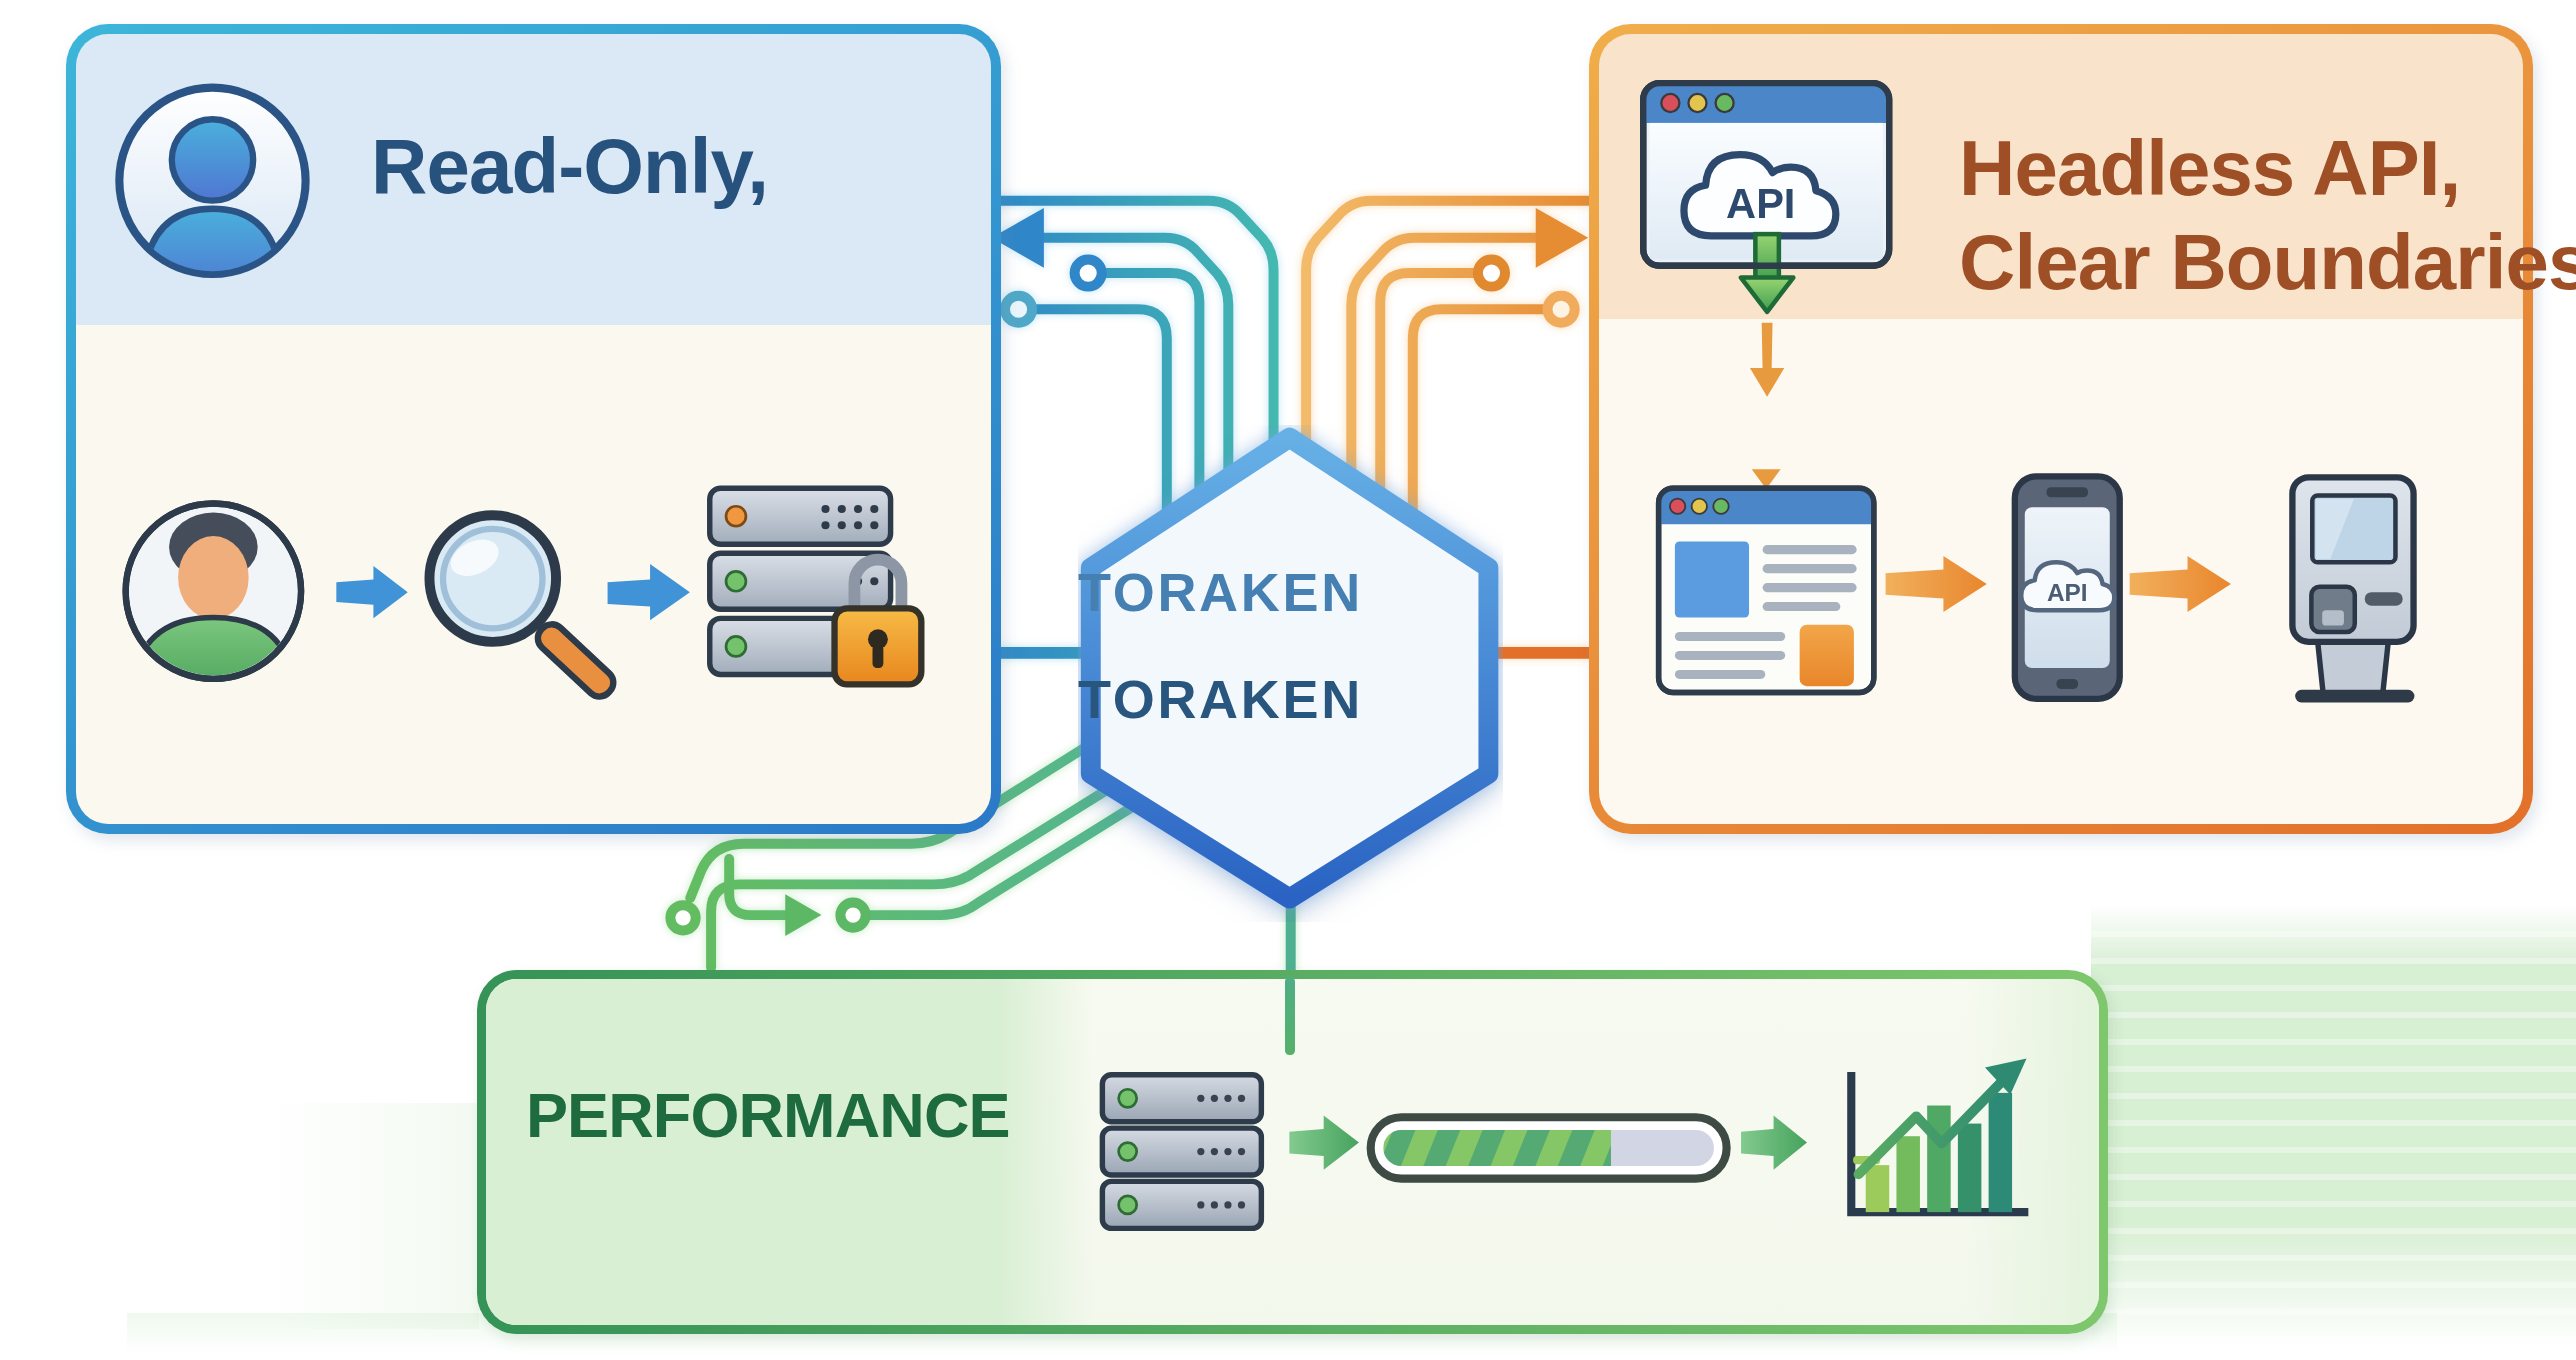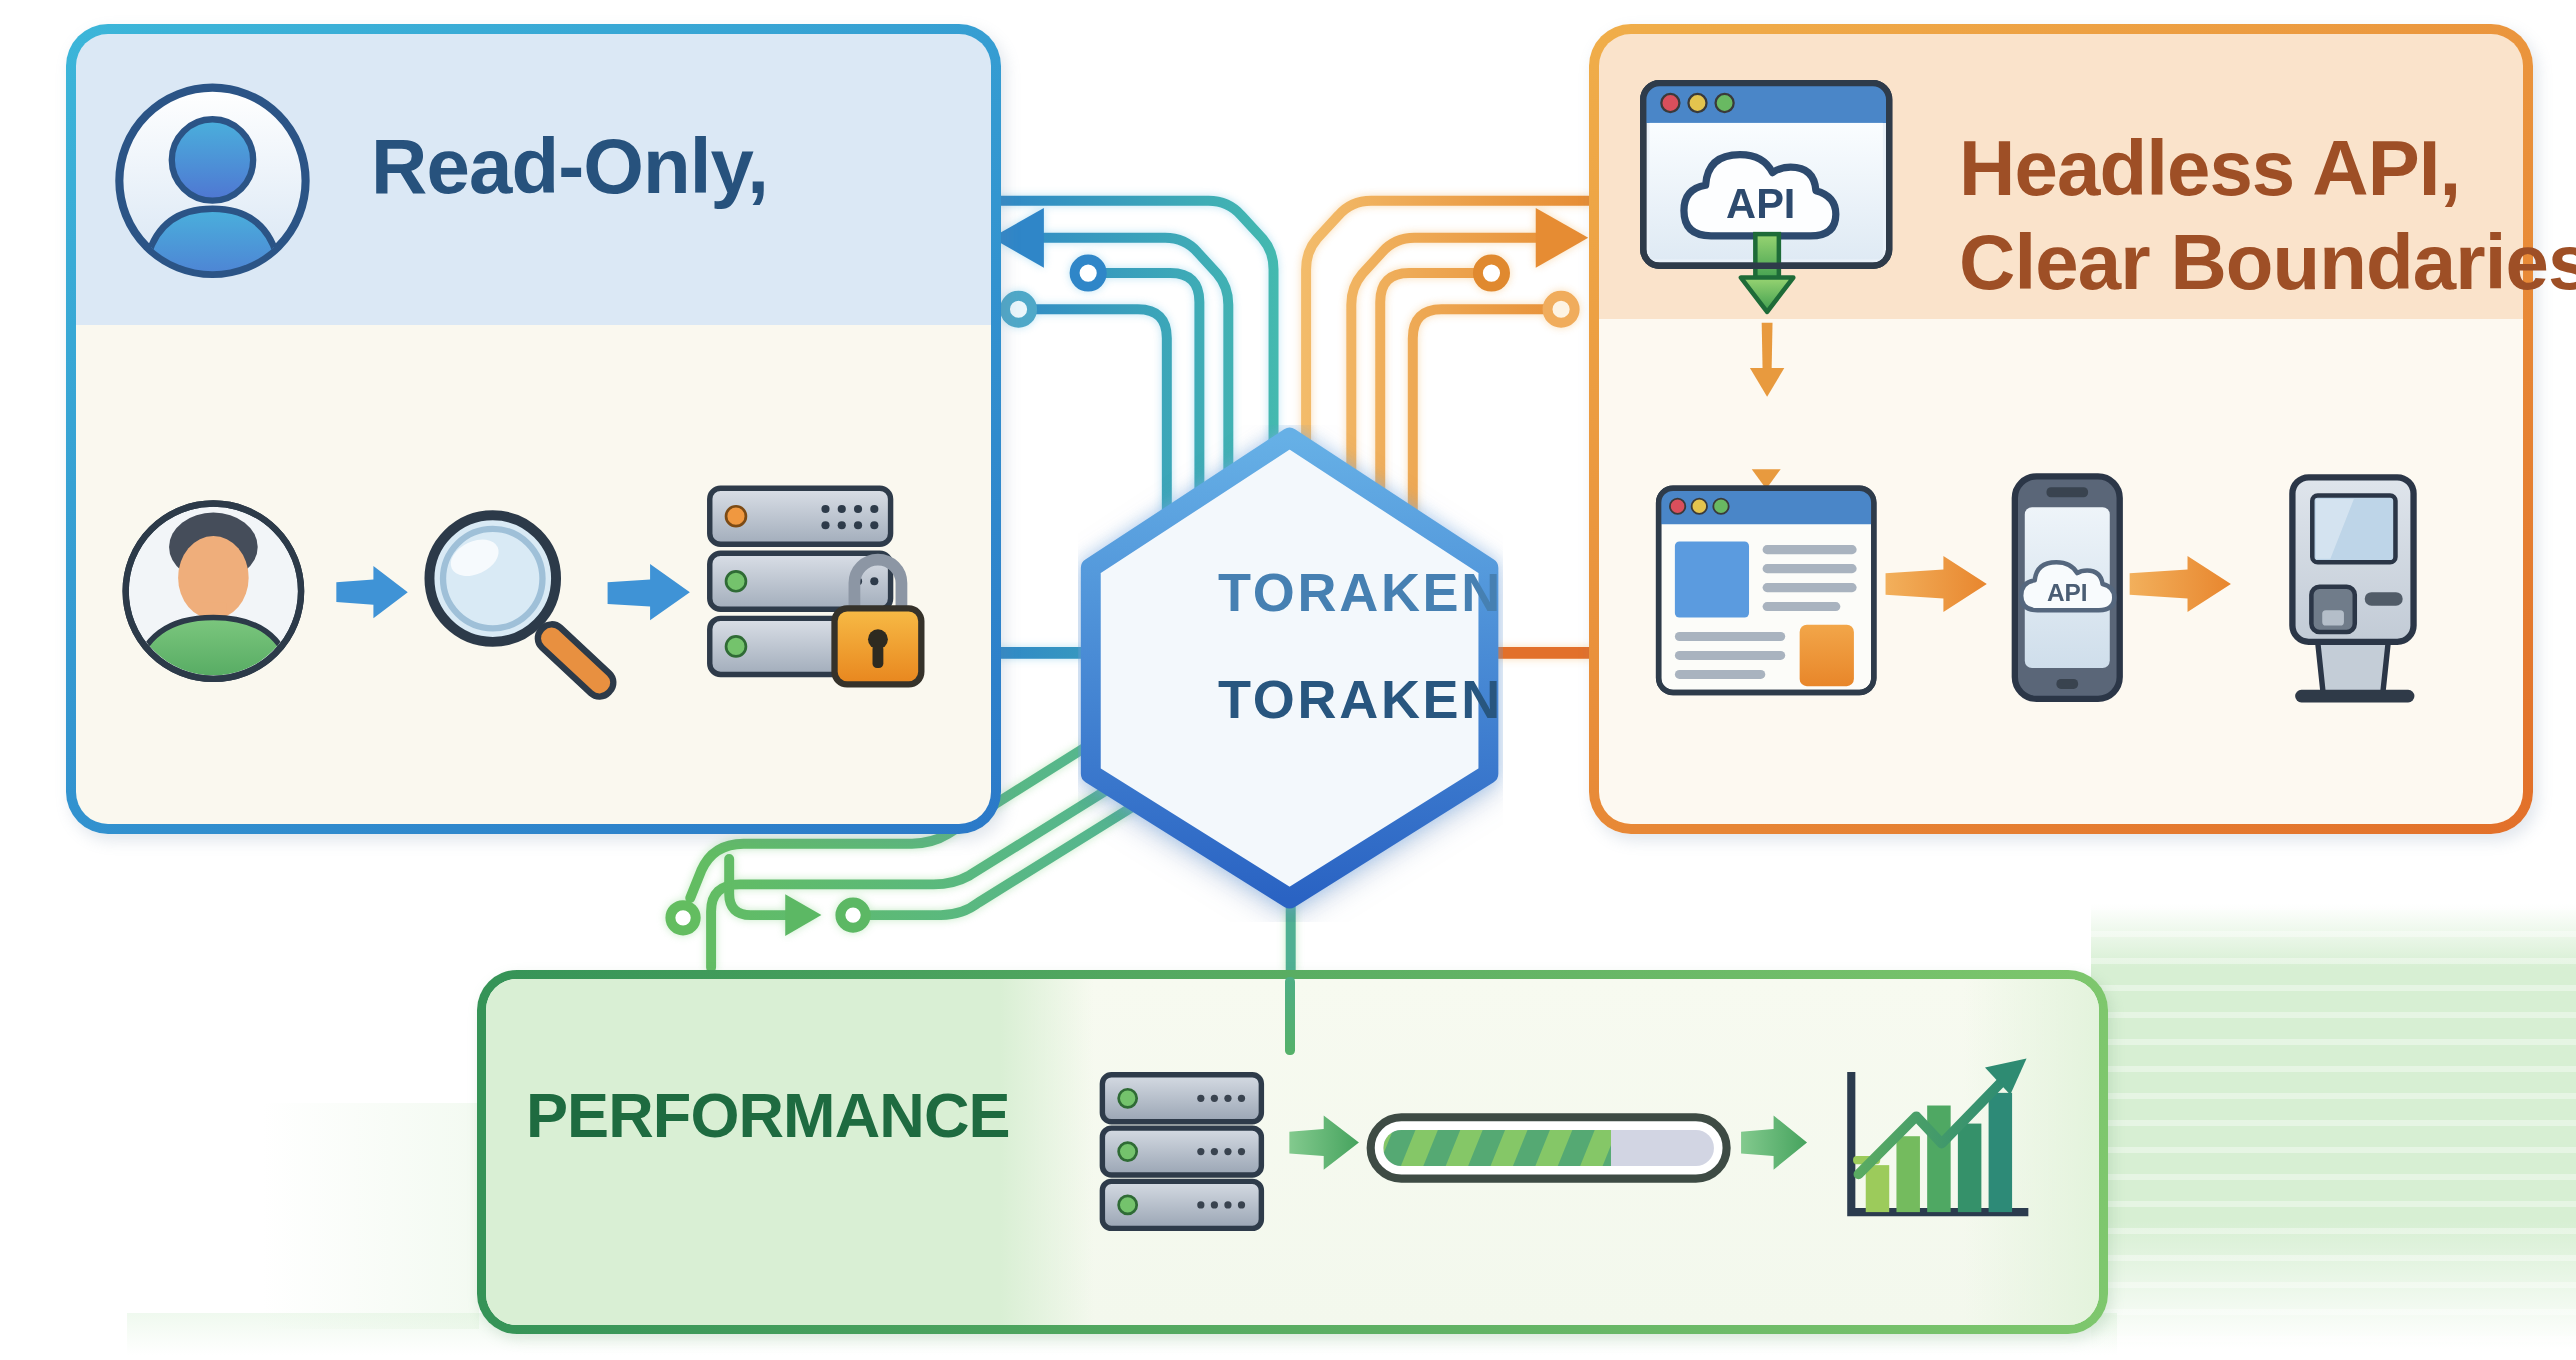--- a/index.html
+++ b/index.html
@@ -46,21 +46,21 @@
 
   
   .ptitle{position:absolute;font-weight:700;white-space:nowrap;}
   .title-left{left:295px;top:87px;font-size:78px;line-height:90px;color:#27527d;letter-spacing:-0.9px;}
   .title-right{left:360px;top:87px;font-size:78px;line-height:94px;color:#9e4f26;letter-spacing:-0.9px;}
   .title-bottom{left:40px;top:98px;font-size:63px;line-height:76px;color:#1e6b40;font-weight:700;letter-spacing:-0.9px;}
 
   
   .hex-svg{position:absolute;left:1078px;top:425px;z-index:5;pointer-events:none;}
   .hex-text{position:absolute;left:1078px;top:425px;width:425px;z-index:6;
-            padding-top:114px;text-align:right;font-weight:700;font-size:54px;
+            padding-top:114px;text-align:left;font-weight:700;font-size:54px;
             line-height:107px;letter-spacing:2.7px;pointer-events:none;}
   .hex-l1{color:#4680b2;display:block;}
   .hex-l2{color:#2d5f93;display:block;}
   .hex-l3{color:#28567f;display:block;}
 
   
   .green-overlay{position:absolute;left:1285px;top:977px;width:10px;height:78px;
                  background:linear-gradient(180deg,#4fae85,#55b169);border-radius:4.5px;z-index:3;}
 
   .cloudtxt{font-weight:700;fill:#2d4a6e;}

